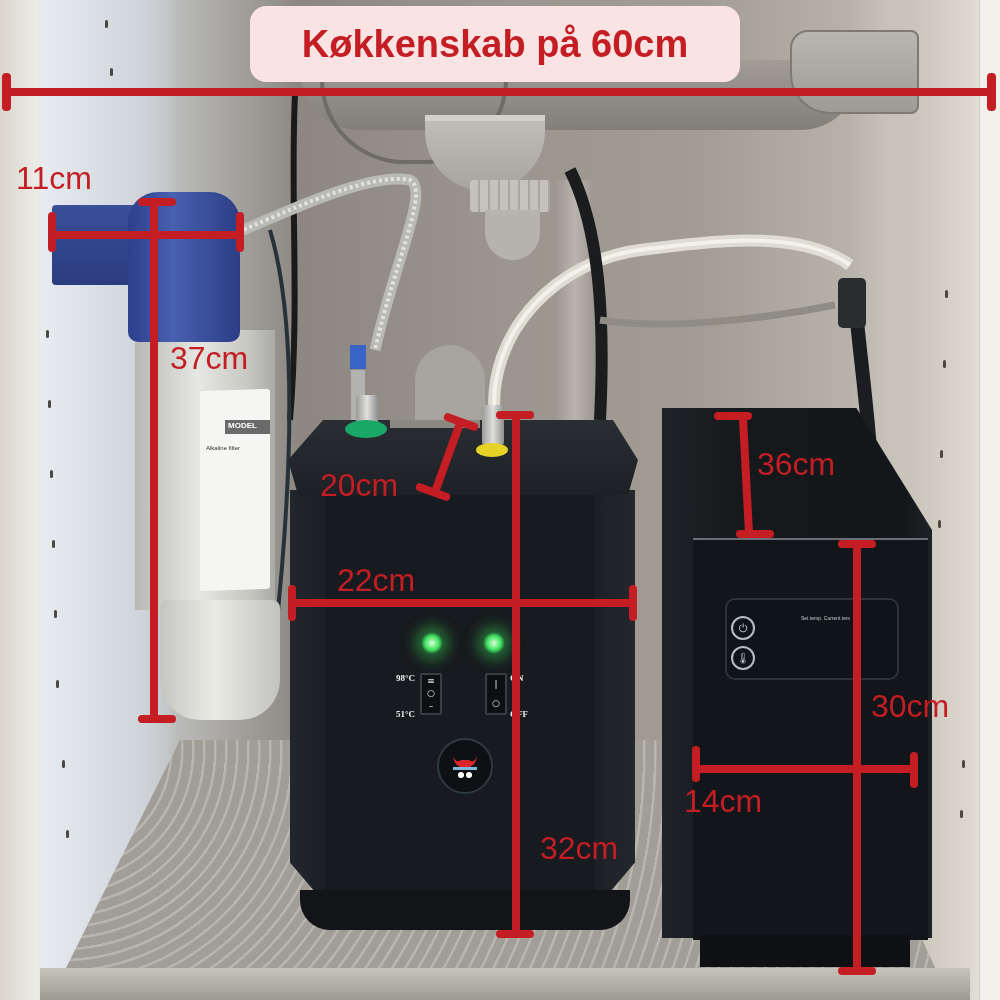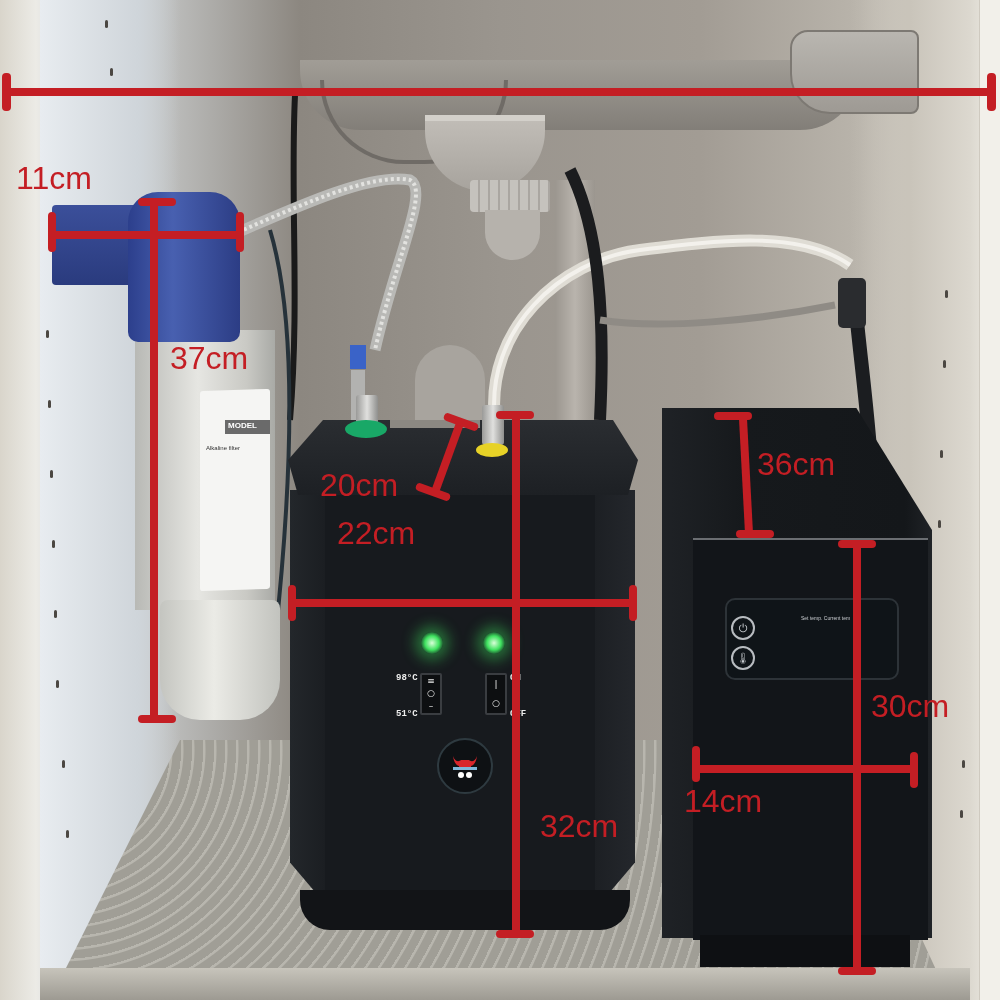--- a/index.html
+++ b/index.html
@@ -63,21 +63,21 @@
     .heater-face { left: 325px; top: 495px; width: 270px; height: 395px; background: #171a1e; }
     .heater-base { left: 300px; top: 890px; width: 330px; height: 40px; background: #121417; border-radius: 0 0 30px 30px; }
     .green-fitting { left: 345px; top: 420px; width: 42px; height: 18px; border-radius: 50%; background: #19a867; }
     .yellow-fitting { left: 476px; top: 443px; width: 32px; height: 14px; border-radius: 50%; background: #e7d227; }
     .metal-fitting { width: 22px; height: 40px; background: linear-gradient(90deg, #9a9a98, #e0e0de, #8f8f8d); border-radius: 3px; }
     .heater-slot { left: 390px; top: 420px; width: 90px; height: 8px; background: #8b8882; }
 
     .led { width: 22px; height: 22px; border-radius: 50%; background: radial-gradient(circle, #d8ffd8 0%, #3fe25f 45%, rgba(40,200,80,0.25) 75%, rgba(0,0,0,0) 100%); box-shadow: 0 0 14px 6px rgba(60,220,90,0.45); }
     .rocker { width: 18px; height: 38px; background: #0d0f11; border: 2px solid #3a3d41; border-radius: 2px; display: flex; flex-direction: column; align-items: center; justify-content: space-around; }
     .rocker span { display: block; color: #e8e8e8; font-size: 9px; line-height: 9px; font-family: "DejaVu Sans", sans-serif; }
-    .sw-label { color: #eeeeee; font-size: 9px; font-weight: bold; font-family: Liberation Mono, monospace; text-align: center; }
+    .sw-label { color: #eeeeee; font-size: 9px; font-weight: bold; font-family: Liberation Serif, serif; text-align: center; }
     .logo-badge { left: 437px; top: 738px; width: 52px; height: 52px; border-radius: 50%; background: #0e1114; border: 2px solid #2e3a40; display: flex; align-items: center; justify-content: center; }
 
     
     .ro-body { left: 662px; top: 408px; width: 270px; height: 530px; background: linear-gradient(90deg, #1f2226, #16191c 30%, #14171a 90%, #202327);
       clip-path: polygon(0 0, 72% 0, 100% 23%, 100% 100%, 0 100%, 0 0); }
     .ro-front { left: 693px; top: 538px; width: 235px; height: 400px; background: #121519; border-top: 2px solid #6b6e72; }
     .ro-base { left: 700px; top: 935px; width: 210px; height: 32px; background: #0e1013; }
     .ro-panel { left: 725px; top: 598px; width: 170px; height: 78px; border-radius: 10px; background: #0f1418; border: 2px solid #2d3338; }
     .ro-btn { width: 20px; height: 20px; border-radius: 50%; border: 2px solid #b8bcc0; color: #c9cdd1; font-size: 11px; display: flex; align-items: center; justify-content: center; font-family: "DejaVu Sans", sans-serif; }
     .ro-text { color: #c9ccd0; font-size: 5px; white-space: nowrap; }
@@ -213,35 +213,38 @@
   <div class="abs dim-label" style="left:170px;top:342px">37cm</div>
 
   <div class="abs red" style="left:443px;top:420px;width:8px;height:78px;transform:rotate(20deg);transform-origin:center"></div>
   <div class="abs red" style="left:443px;top:418px;width:36px;height:8px;border-radius:4px;transform:rotate(20deg)"></div>
   <div class="abs red" style="left:415px;top:488px;width:36px;height:8px;border-radius:4px;transform:rotate(20deg)"></div>
   <div class="abs dim-label" style="left:320px;top:469px">20cm</div>
 
   <div class="abs red" style="left:290px;top:599px;width:345px;height:8px"></div>
   <div class="abs red" style="left:288px;top:585px;width:8px;height:36px;border-radius:4px"></div>
   <div class="abs red" style="left:629px;top:585px;width:8px;height:36px;border-radius:4px"></div>
-  <div class="abs dim-label" style="left:337px;top:517px">22cm</div>
+  <div class="abs dim-label" style="left:337px;top:564px">22cm</div>
 
   <div class="abs red" style="left:512px;top:413px;width:8px;height:522px"></div>
   <div class="abs red" style="left:496px;top:411px;width:38px;height:8px;border-radius:4px"></div>
   <div class="abs red" style="left:496px;top:930px;width:38px;height:8px;border-radius:4px"></div>
-  <div class="abs dim-label" style="left:540px;top:810px">32cm</div>
+  <div class="abs dim-label" style="left:540px;top:832px">32cm</div>
 
   <div class="abs red" style="left:742px;top:416px;width:8px;height:120px;transform:rotate(-3deg)"></div>
   <div class="abs red" style="left:714px;top:412px;width:38px;height:8px;border-radius:4px"></div>
   <div class="abs red" style="left:736px;top:530px;width:38px;height:8px;border-radius:4px"></div>
   <div class="abs dim-label" style="left:757px;top:448px">36cm</div>
 
   <div class="abs red" style="left:853px;top:542px;width:8px;height:430px"></div>
   <div class="abs red" style="left:838px;top:540px;width:38px;height:8px;border-radius:4px"></div>
   <div class="abs red" style="left:838px;top:967px;width:38px;height:8px;border-radius:4px"></div>
   <div class="abs dim-label" style="left:871px;top:690px">30cm</div>
 
   <div class="abs red" style="left:693px;top:765px;width:222px;height:8px"></div>
   <div class="abs red" style="left:692px;top:746px;width:8px;height:36px;border-radius:4px"></div>
   <div class="abs red" style="left:910px;top:752px;width:8px;height:36px;border-radius:4px"></div>
   <div class="abs dim-label" style="left:684px;top:785px">14cm</div>
 
+  <div class="abs title-pill">
+    <span class="title-text">Køkkenskab på 60cm</span>
+  </div>
 </div>
 
 </body></html>

